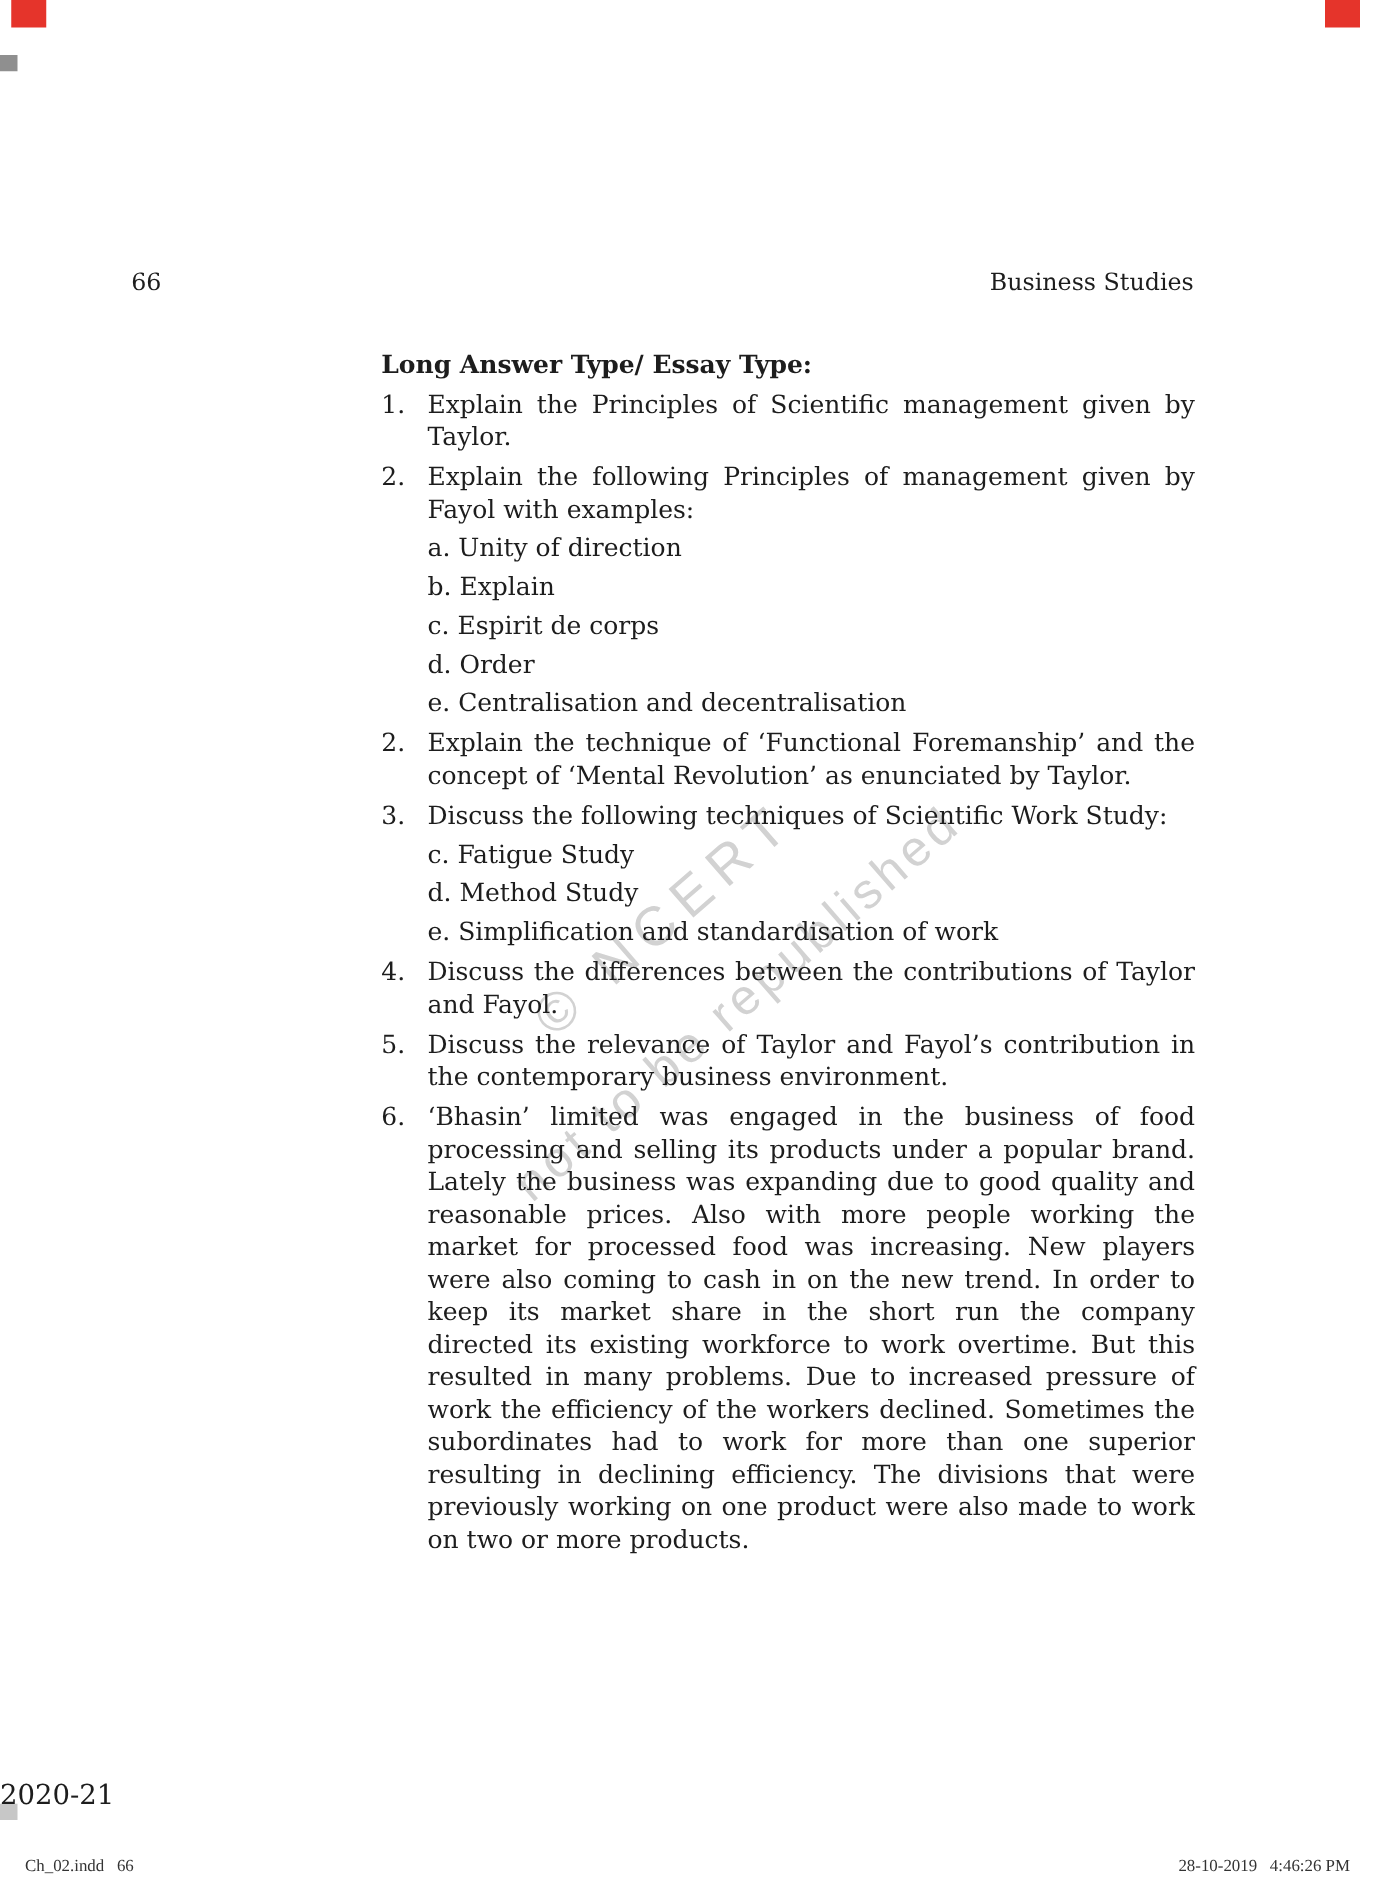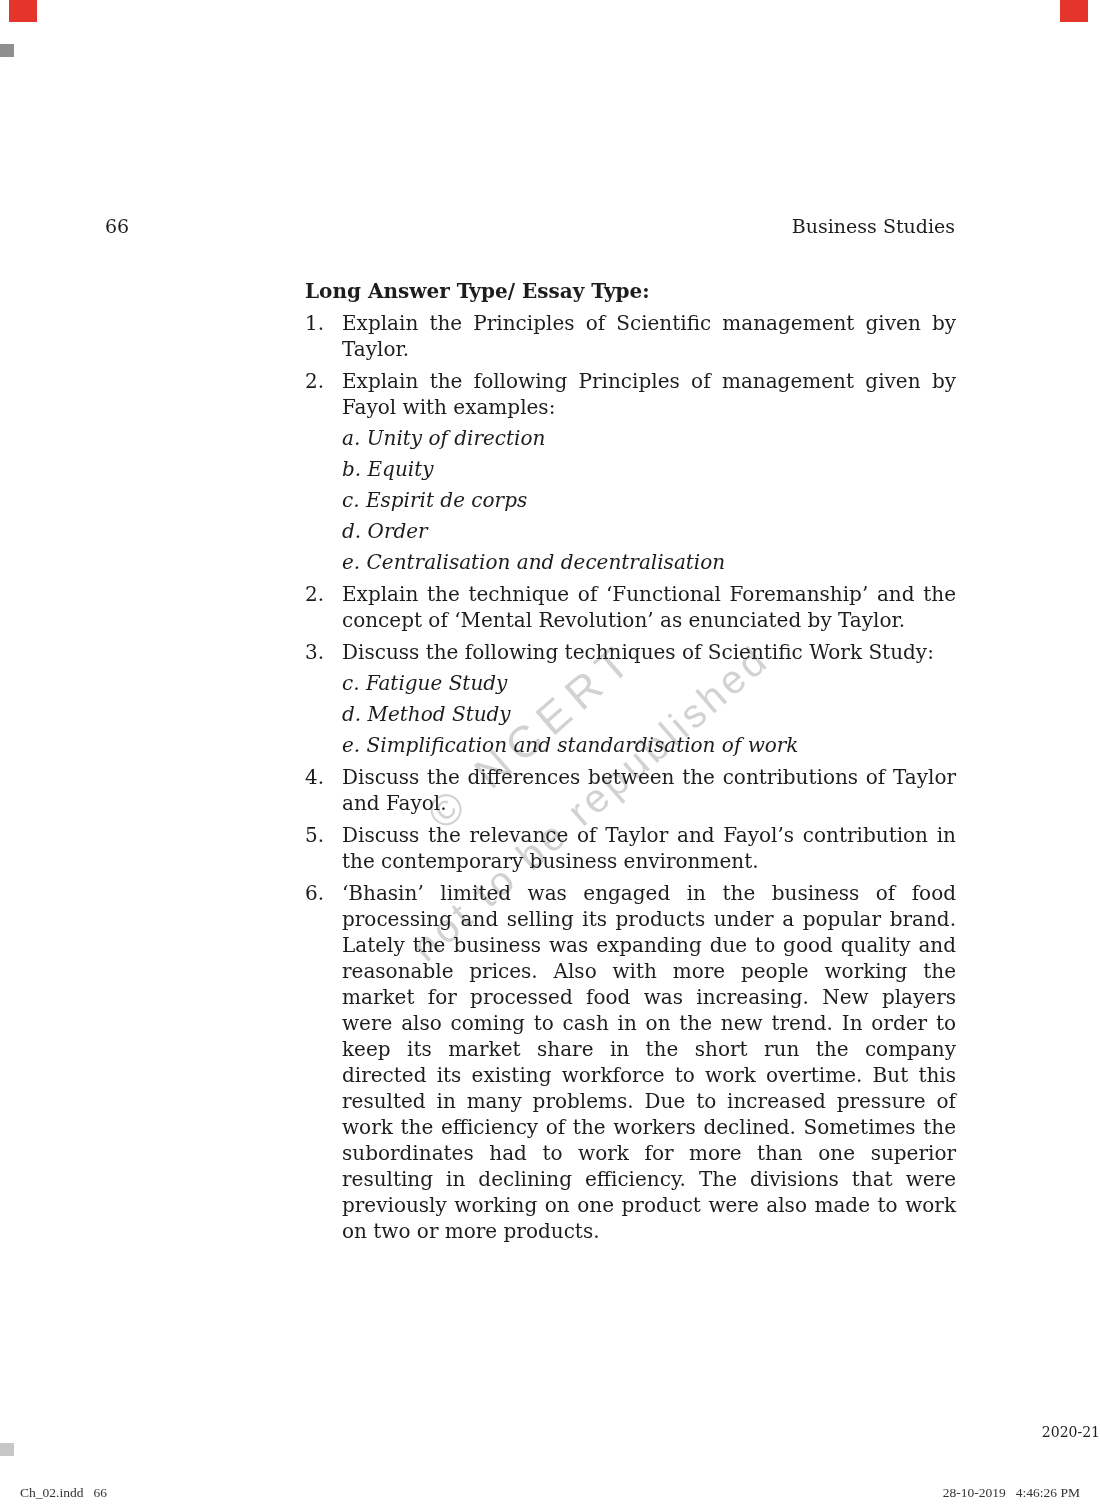--- a/index.html
+++ b/index.html
@@ -37,26 +37,26 @@
 
   
   .main {
     position:absolute; top:278px; left:305px; width:651px;
     font-size:20px; line-height:26px; z-index:2;
   }
   .heading { font-weight:bold; }
   .item { display:flex; margin-top:6px; }
   .item .num { width:37px; flex:none; }
   .item .body { flex:1; text-align:justify; }
-  .sub { margin-top:5px;font-style:italic; }
+  .sub { margin-top:5px; }
 
   
   .footer-center {
     position:absolute; top:1424px; left:0; width:1100px;
-    text-align:right; font-size:14px; z-index:2;
+    text-align:left; font-size:22px; z-index:2;
   }
   .footer-strip {
     position:absolute; top:1485px; left:20px; right:20px;
     display:flex; justify-content:space-between;
     font-family:Liberation Serif, serif;
     font-size:13.5px; color:#333333; z-index:2;
   }
   .footer-strip span { white-space:pre; }
 </style>
 </head>
@@ -85,21 +85,21 @@
     <div class="item">
       <span class="num">1.</span>
       <div class="body">Explain the Principles of Scientific management given by Taylor.</div>
     </div>
 
     <div class="item">
       <span class="num">2.</span>
       <div class="body">
         <div>Explain the following Principles of management given by Fayol with examples:</div>
         <div class="sub">a. Unity of direction</div>
-        <div class="sub">b. Equity</div>
+        <div class="sub">b. Explain</div>
         <div class="sub">c. Espirit de corps</div>
         <div class="sub">d. Order</div>
         <div class="sub">e. Centralisation and decentralisation</div>
       </div>
     </div>
 
     <div class="item">
       <span class="num">2.</span>
       <div class="body">Explain the technique of ‘Functional Foremanship’ and the concept of ‘Mental Revolution’ as enunciated by Taylor.</div>
     </div>

